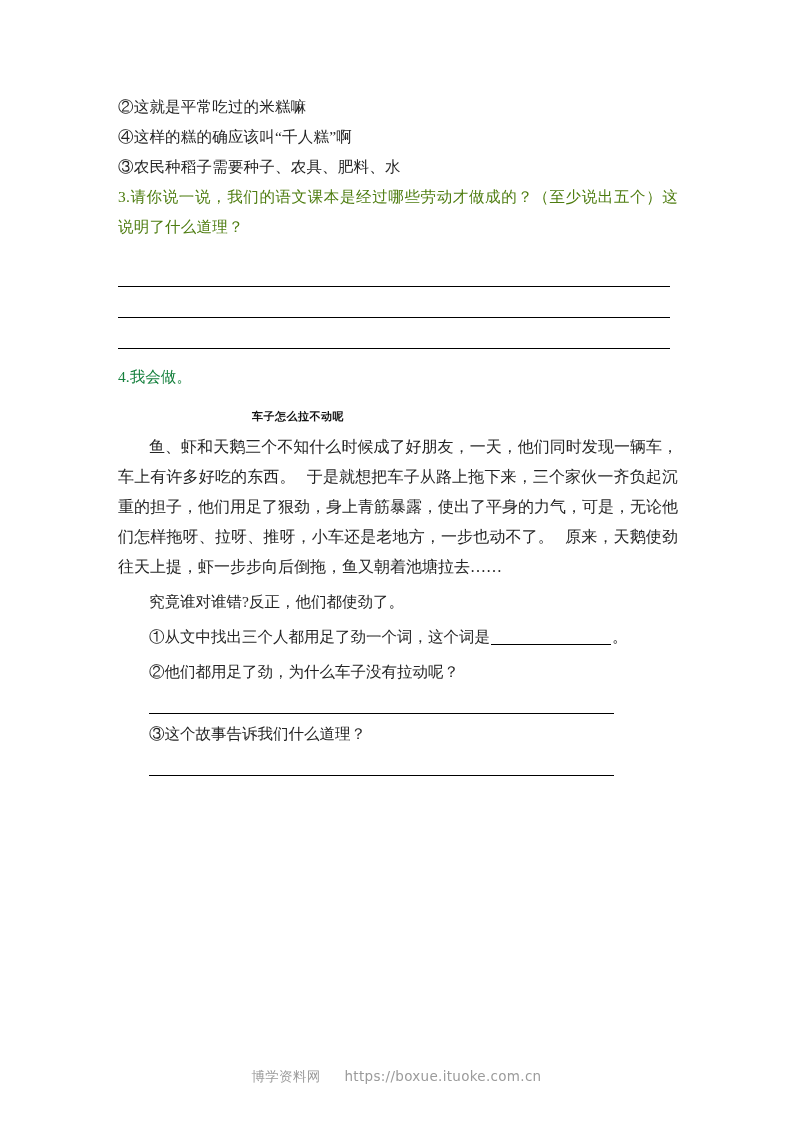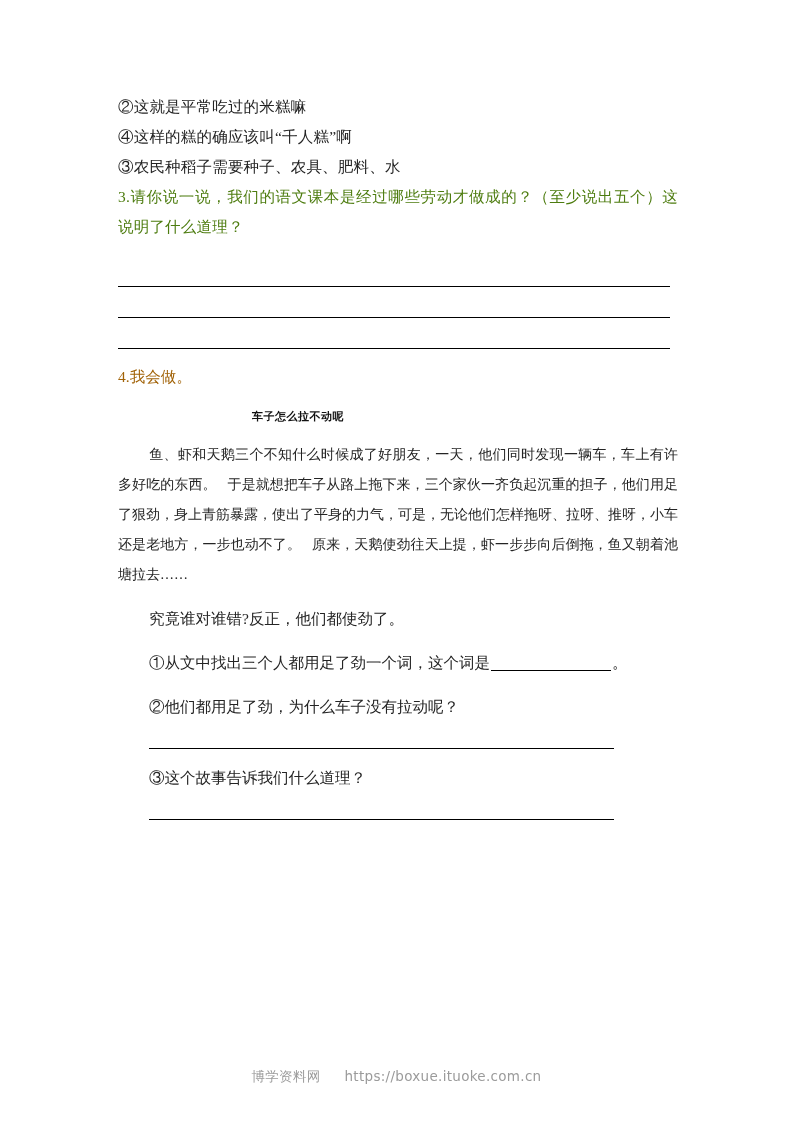--- a/index.html
+++ b/index.html
@@ -56,48 +56,48 @@
     height: 30px;
     border-bottom: 1.6px solid #000;
     width: 552px;
   }
   .rule.r1 { margin-top: 2px; }
 
   .sec4 {
     margin-top: 14px;
     font-size: 15.5px;
     line-height: 28px;
-    color: #a16207;
+    color: #15803d;
   }
 
   .story-title {
     margin-top: 18px;
     text-align: center;
     font-family: "DejaVu Sans", "Liberation Sans", sans-serif;
     font-weight: bold;
     font-size: 11px;
     letter-spacing: 0.5px;
     color: #111;
     padding-right: 200px;
   }
 
   .story {
-    margin-top: 16px;
-    font-size: 14px;
+    margin-top: 8px;
+    font-size: 16px;
     line-height: 30px;
     text-align: justify;
     text-justify: inter-ideograph;
     color: #242424;
     width: 560px;
   }
   .story .indent { display: inline-block; width: 31px; }
   .story .gap { display: inline-block; width: 11px; }
 
   .subq {
-    margin-top: 14px;
+    margin-top: 5px;
     padding-left: 31px;
     font-size: 15.5px;
     line-height: 30px;
     color: #242424;
     white-space: nowrap;
   }
 
   .inline-blank {
     display: inline-block;
     width: 120px;

